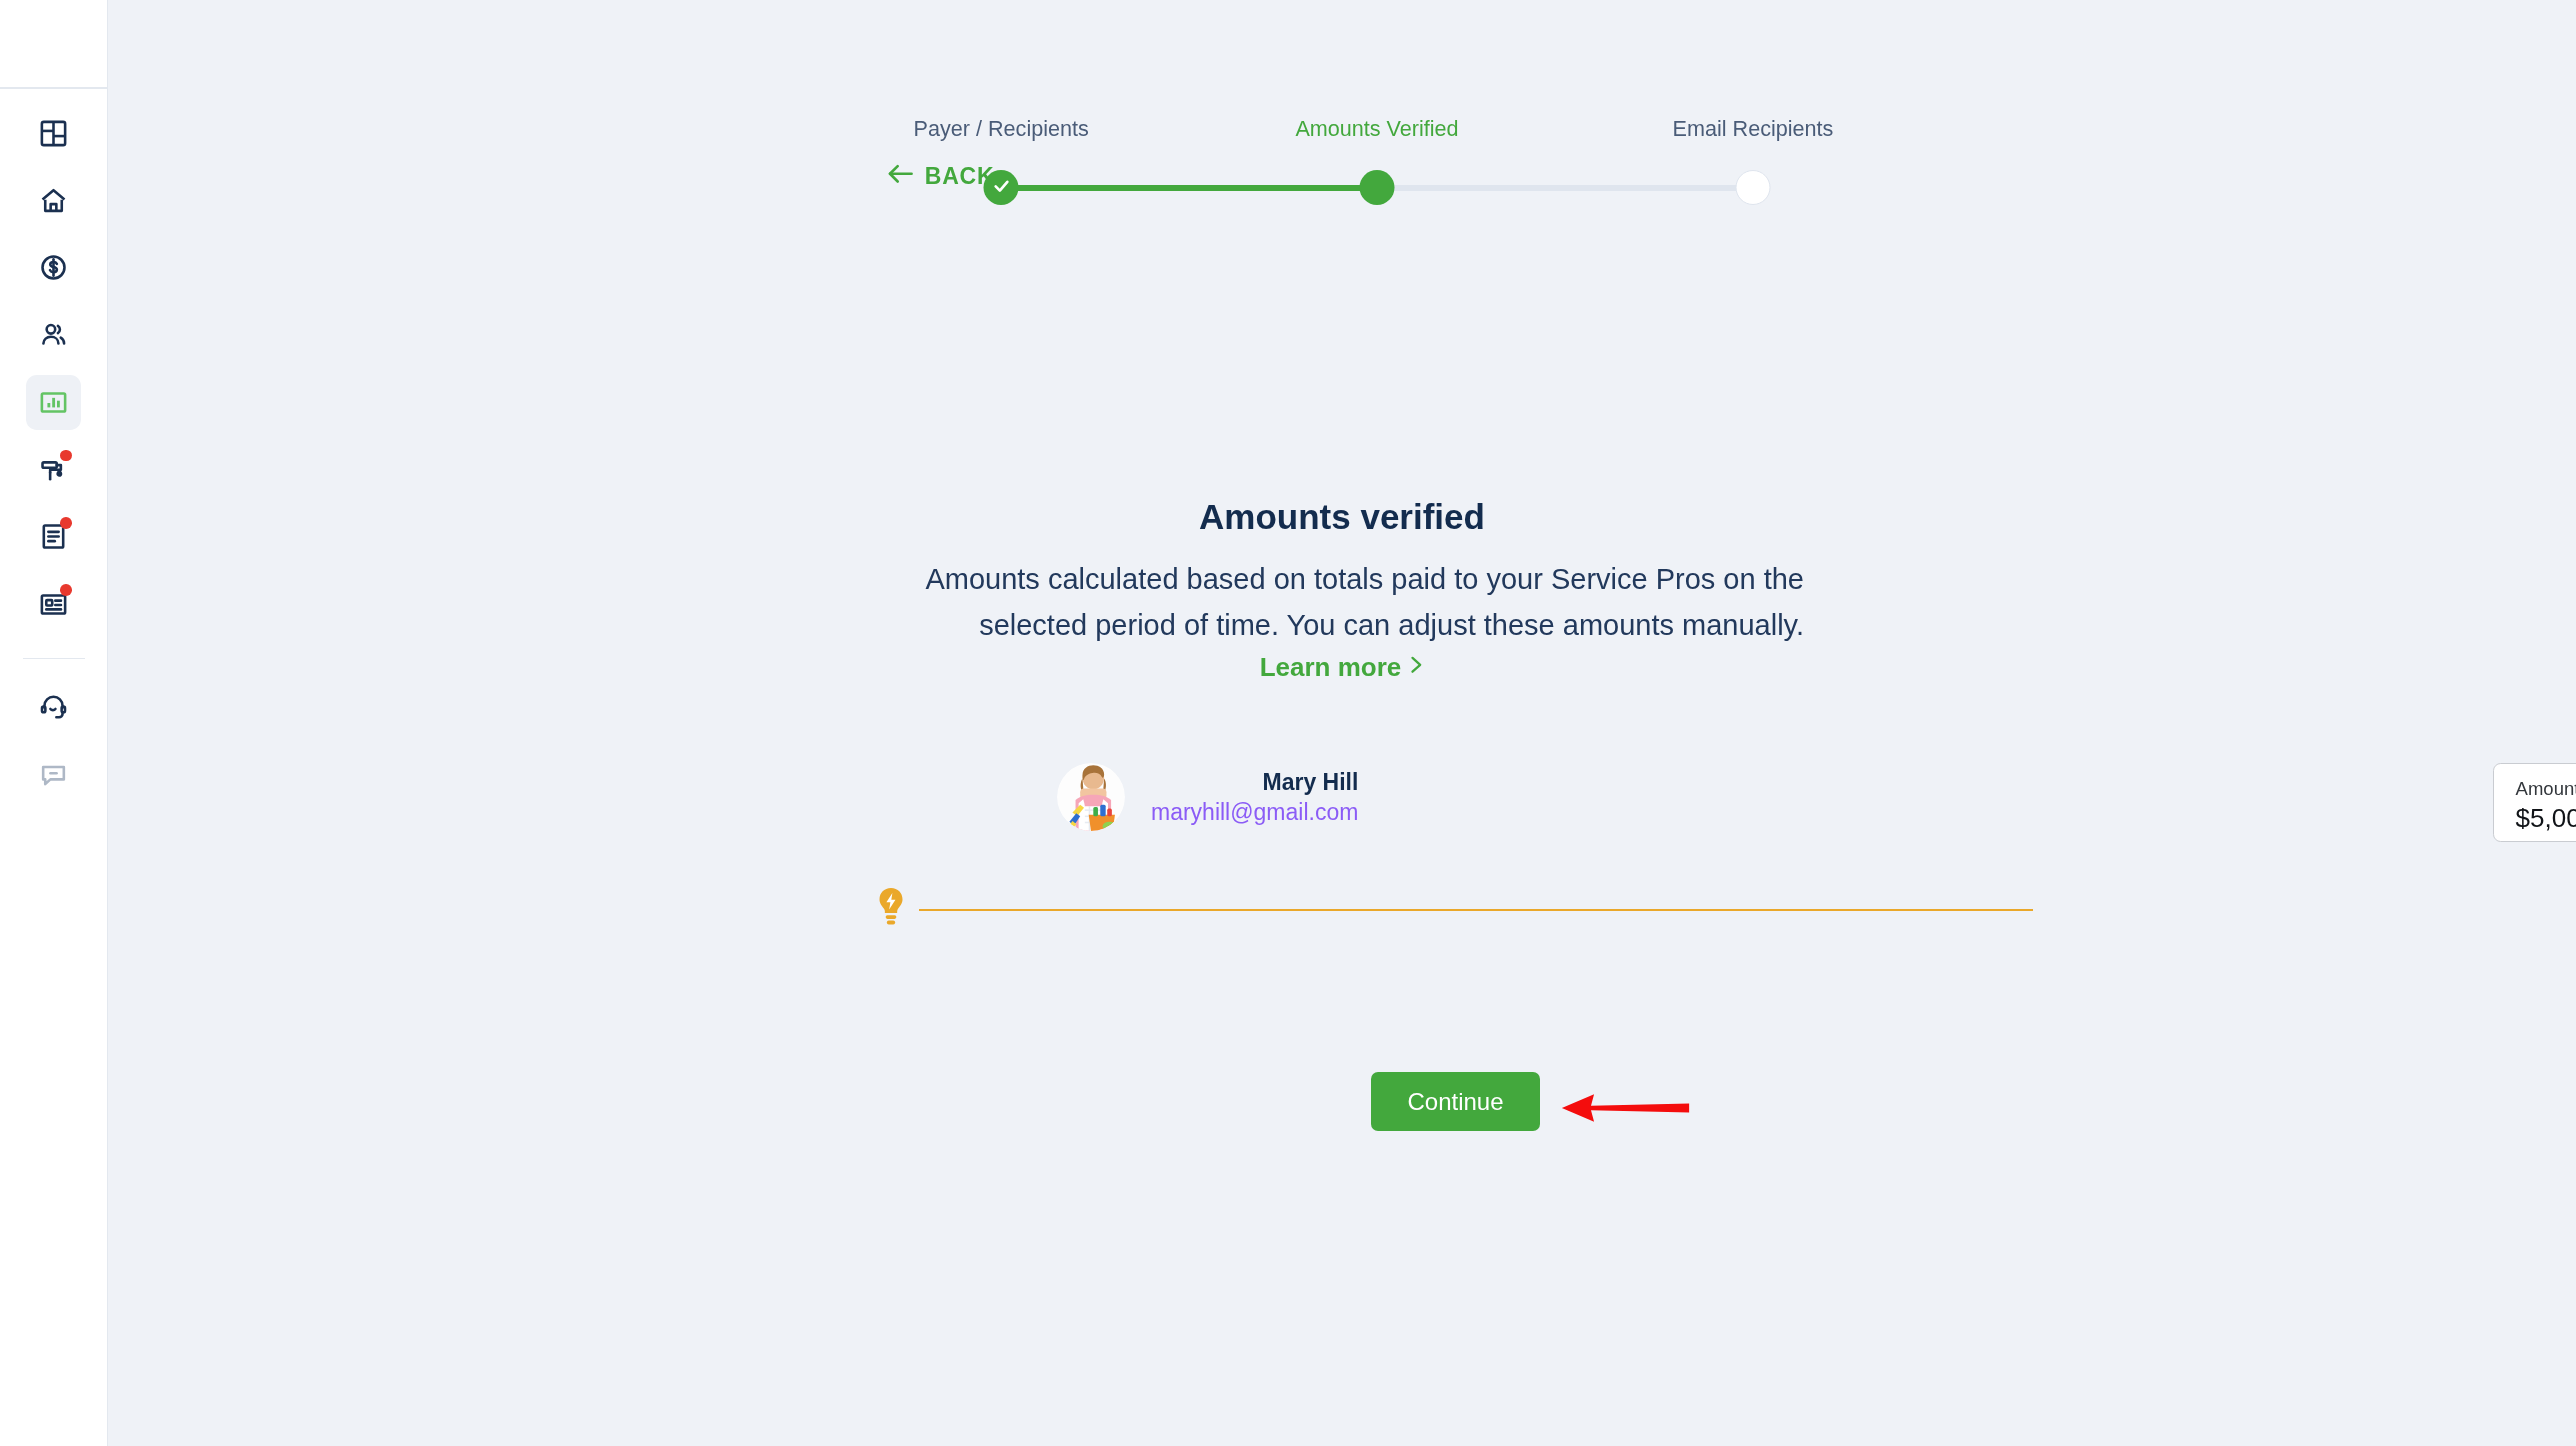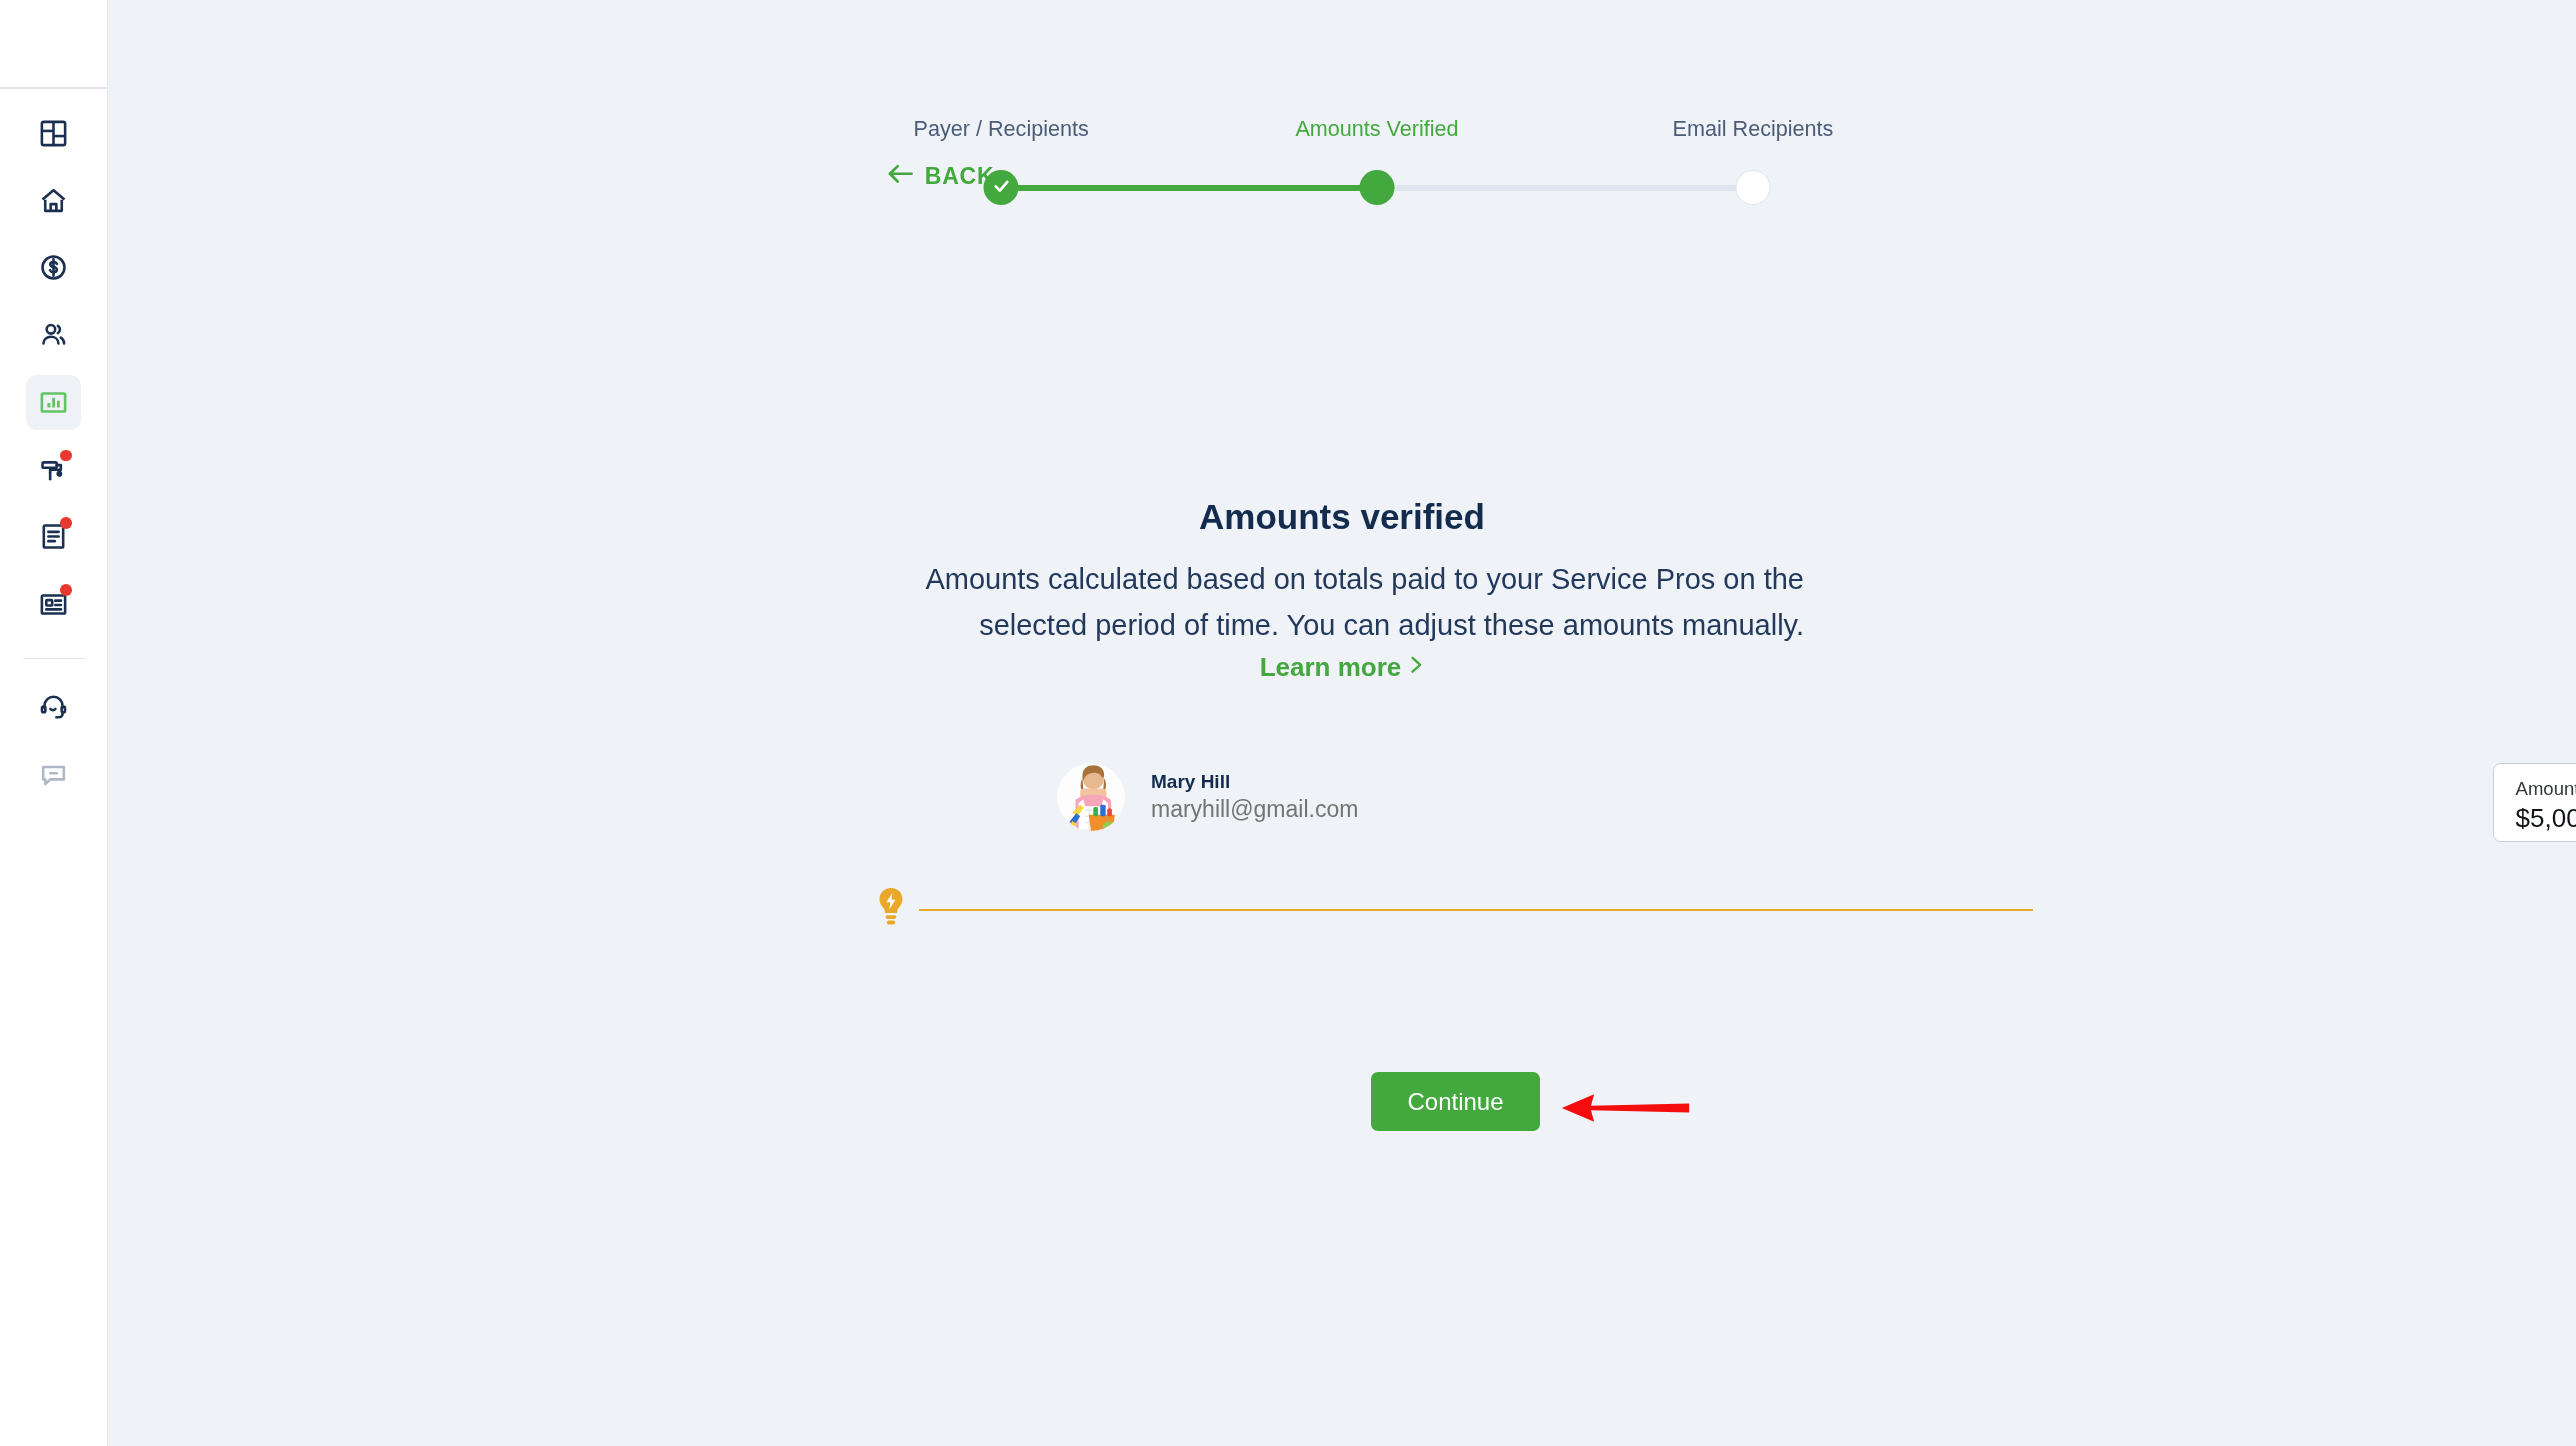--- a/index.html
+++ b/index.html
@@ -128,24 +128,25 @@
   }
   .avatar {
     width: 68px; height: 68px; border-radius: 50%;
     overflow: hidden; flex: 0 0 68px;
     background: #f4f6f9;
     position: relative;
   }
   .avatar svg { display: block; width: 68px; height: 68px; }
   .recipient-meta { margin-left: 26px; }
   .recipient-name {
-    font-size: 19px; font-weight: bold; color: #132c4e;
+    font-size: 23px; font-weight: bold; color: #132c4e;
     margin-bottom: 3px;
-  }
-  .recipient-email { font-size: 23px; color: #737373; }
+    text-align: right;
+  }
+  .recipient-email { font-size: 23px; color: #8b5cf6; }
 
   .amount-field {
     position: absolute; left: 1436px; top: 0;
     width: 311px; height: 79px;
     background: #ffffff;
     border: 1.5px solid #c9ccd1;
     border-radius: 7.7px;
     padding: 14px 21.6px 0 21.6px;
     cursor: text;
   }

